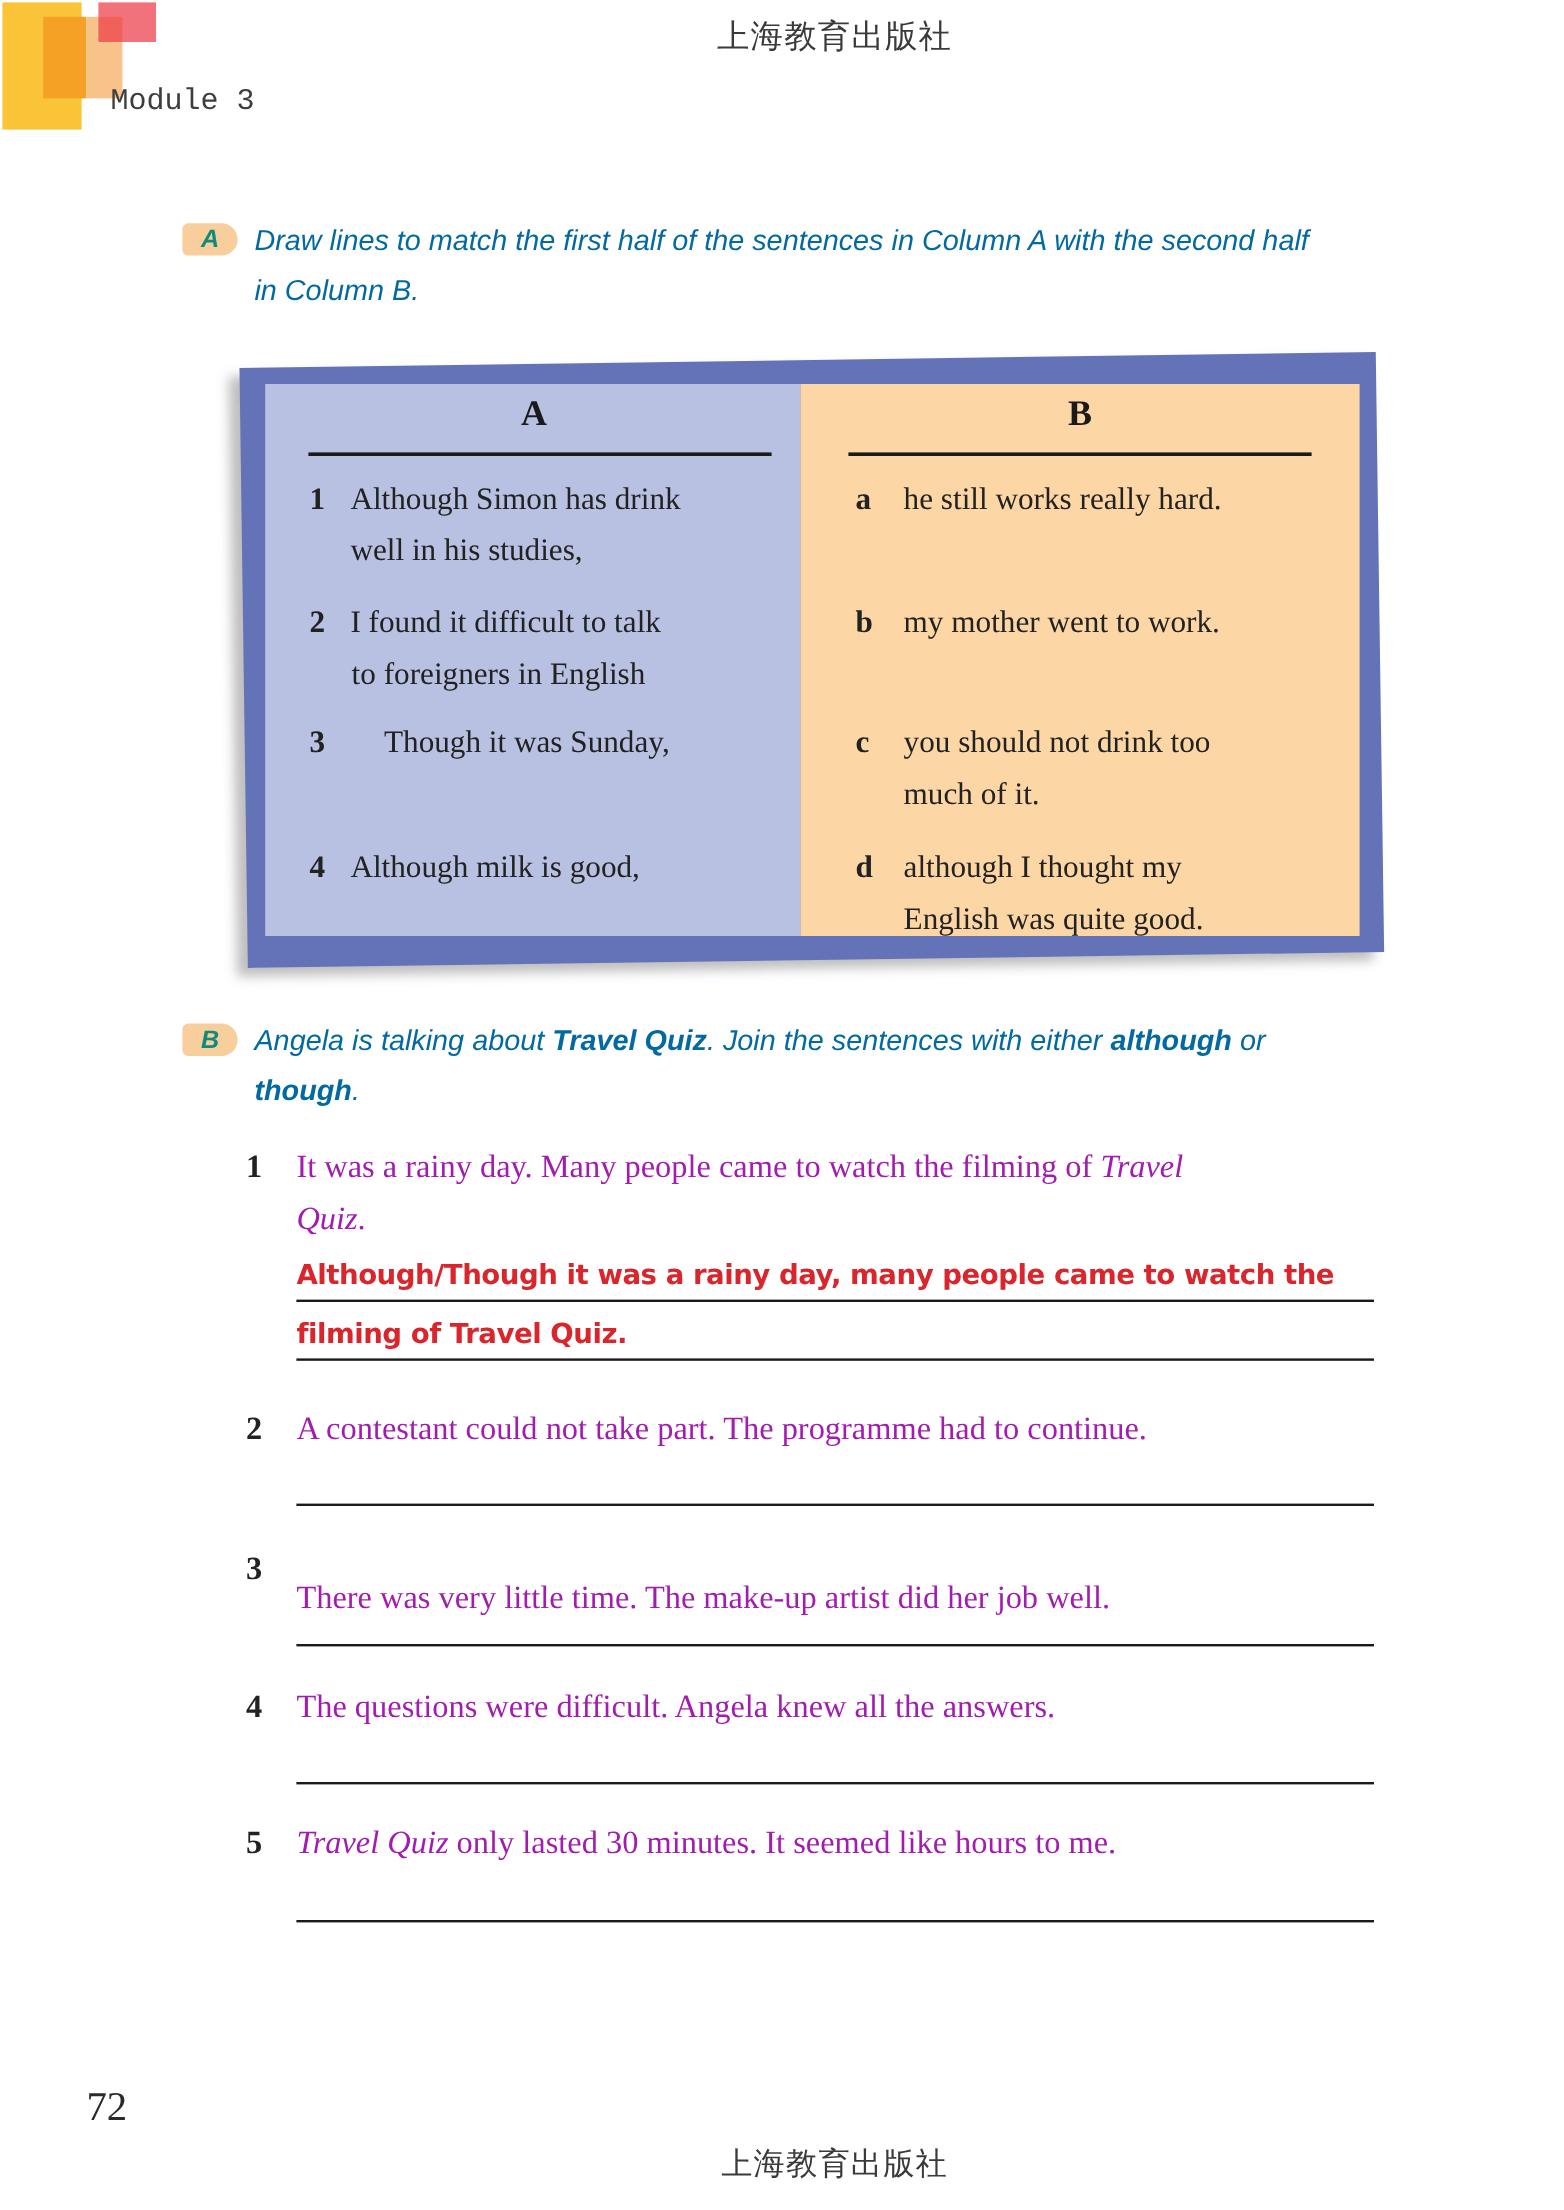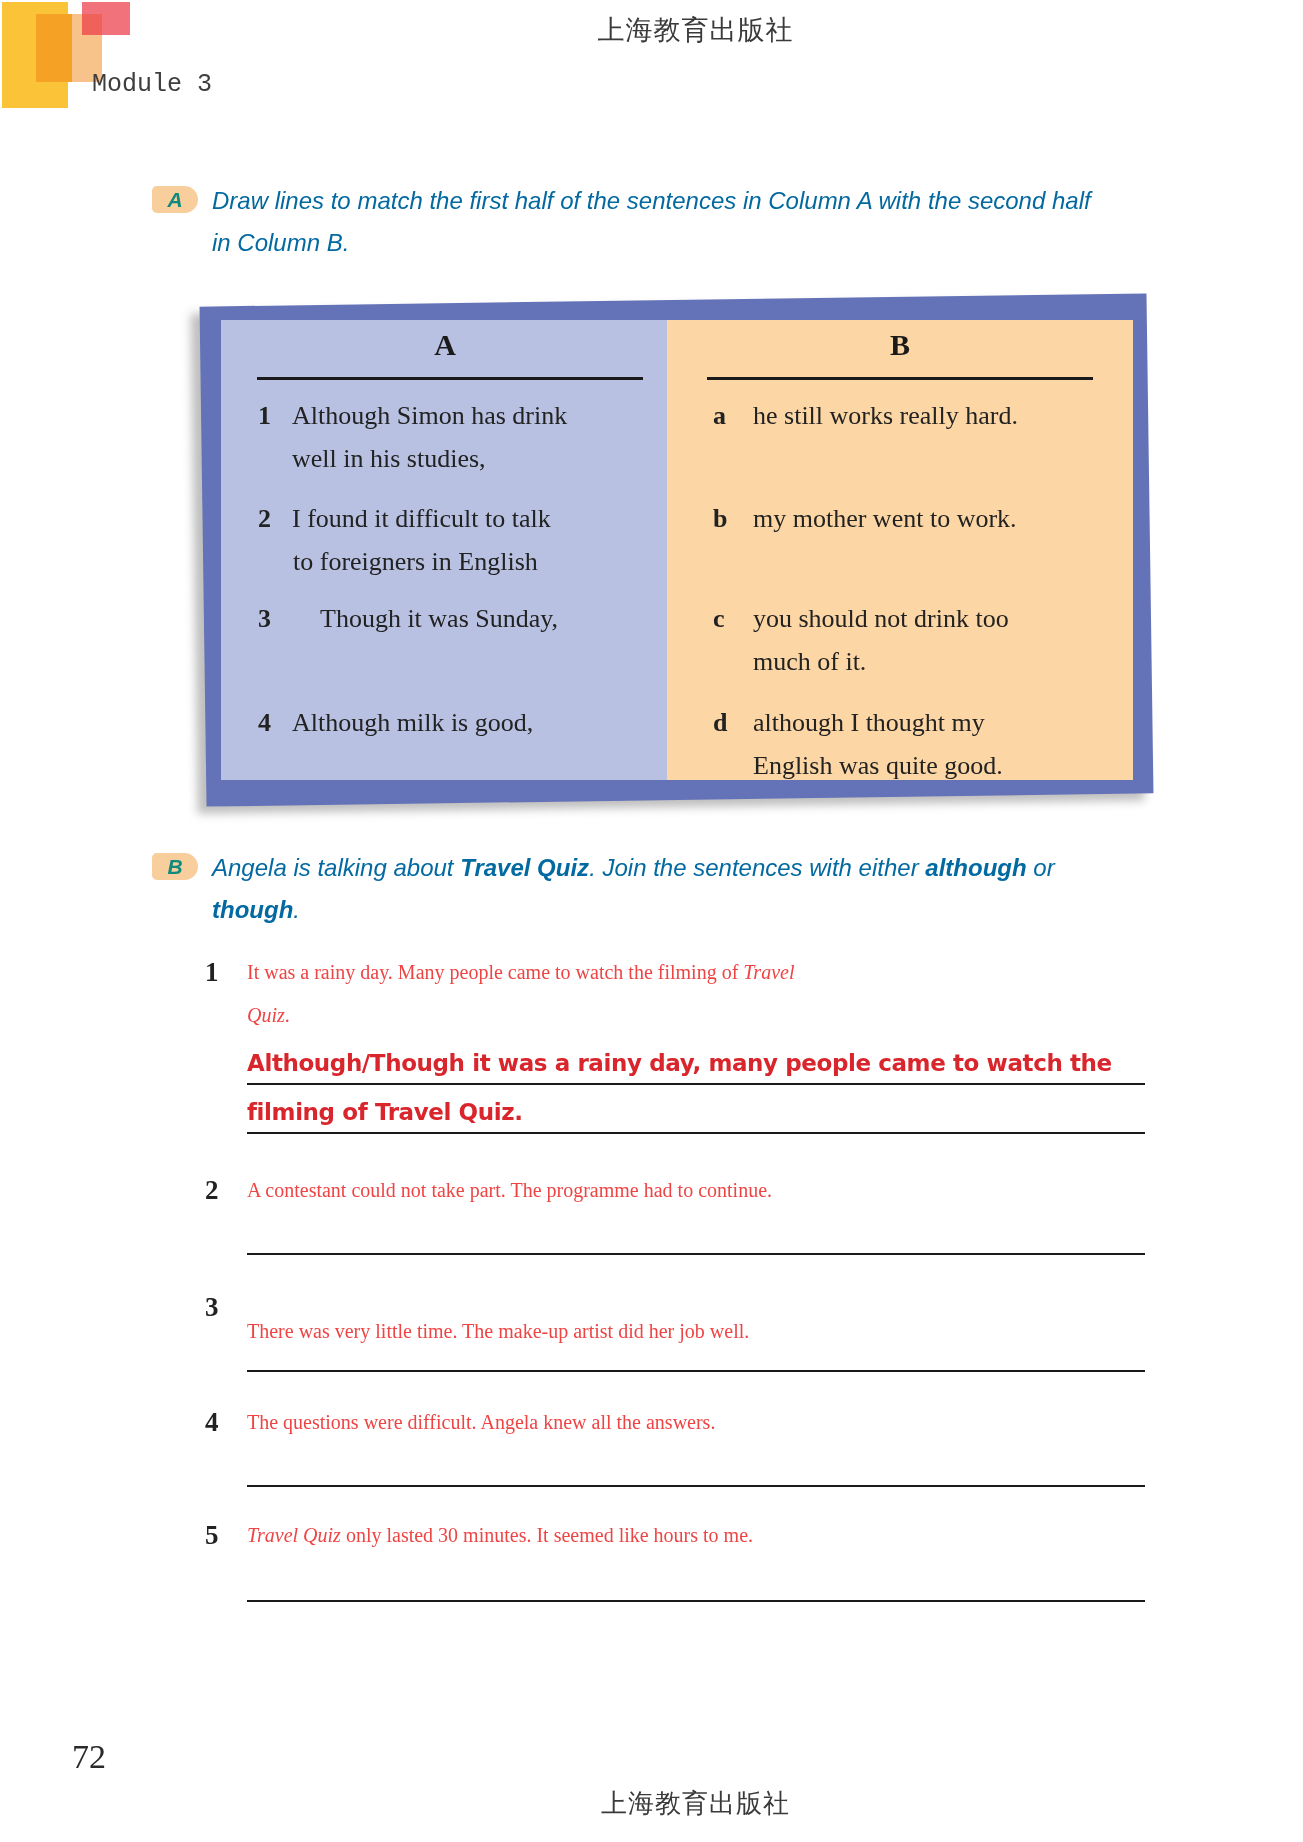--- a/index.html
+++ b/index.html
@@ -31,21 +31,21 @@
   .match-panel{left:221px;top:320px;width:912px;height:460px;}
   .cell-blue{left:0;top:0;width:446px;height:100%;background:#B8C1E1;}
   .cell-peach{left:446px;top:0;width:466px;height:100%;background:#FCD6A4;}
   .col-header{font-weight:700;font-size:30px;color:#1a1a1a;width:60px;text-align:center;}
   .col-rule{border-top:3px solid #1a1a1a;height:0;}
   .cellline{font-size:26px;line-height:34px;white-space:nowrap;color:#222;}
   .cellnum{font-weight:700;font-size:26px;line-height:34px;color:#222;}
 
   
   .bnum{font-weight:700;font-size:27px;line-height:36px;color:#222;}
-  .bline{font-size:20px;line-height:36px;white-space:nowrap;color:#ef4444;}
+  .bline{font-size:27px;line-height:36px;white-space:nowrap;color:#a21caf;}
   .answer-rule{width:898px;border-top:2px solid #1a1a1a;height:0;}
   .red{font-family:"DejaVu Sans","Liberation Sans",sans-serif;font-weight:700;
        font-size:23px;line-height:30px;color:#D9252C;white-space:nowrap;letter-spacing:-0.4px;}
 
   .seg-b{font-weight:700;}
   .seg-i{font-style:italic;}
 </style>
 </head>
 <body>
 

